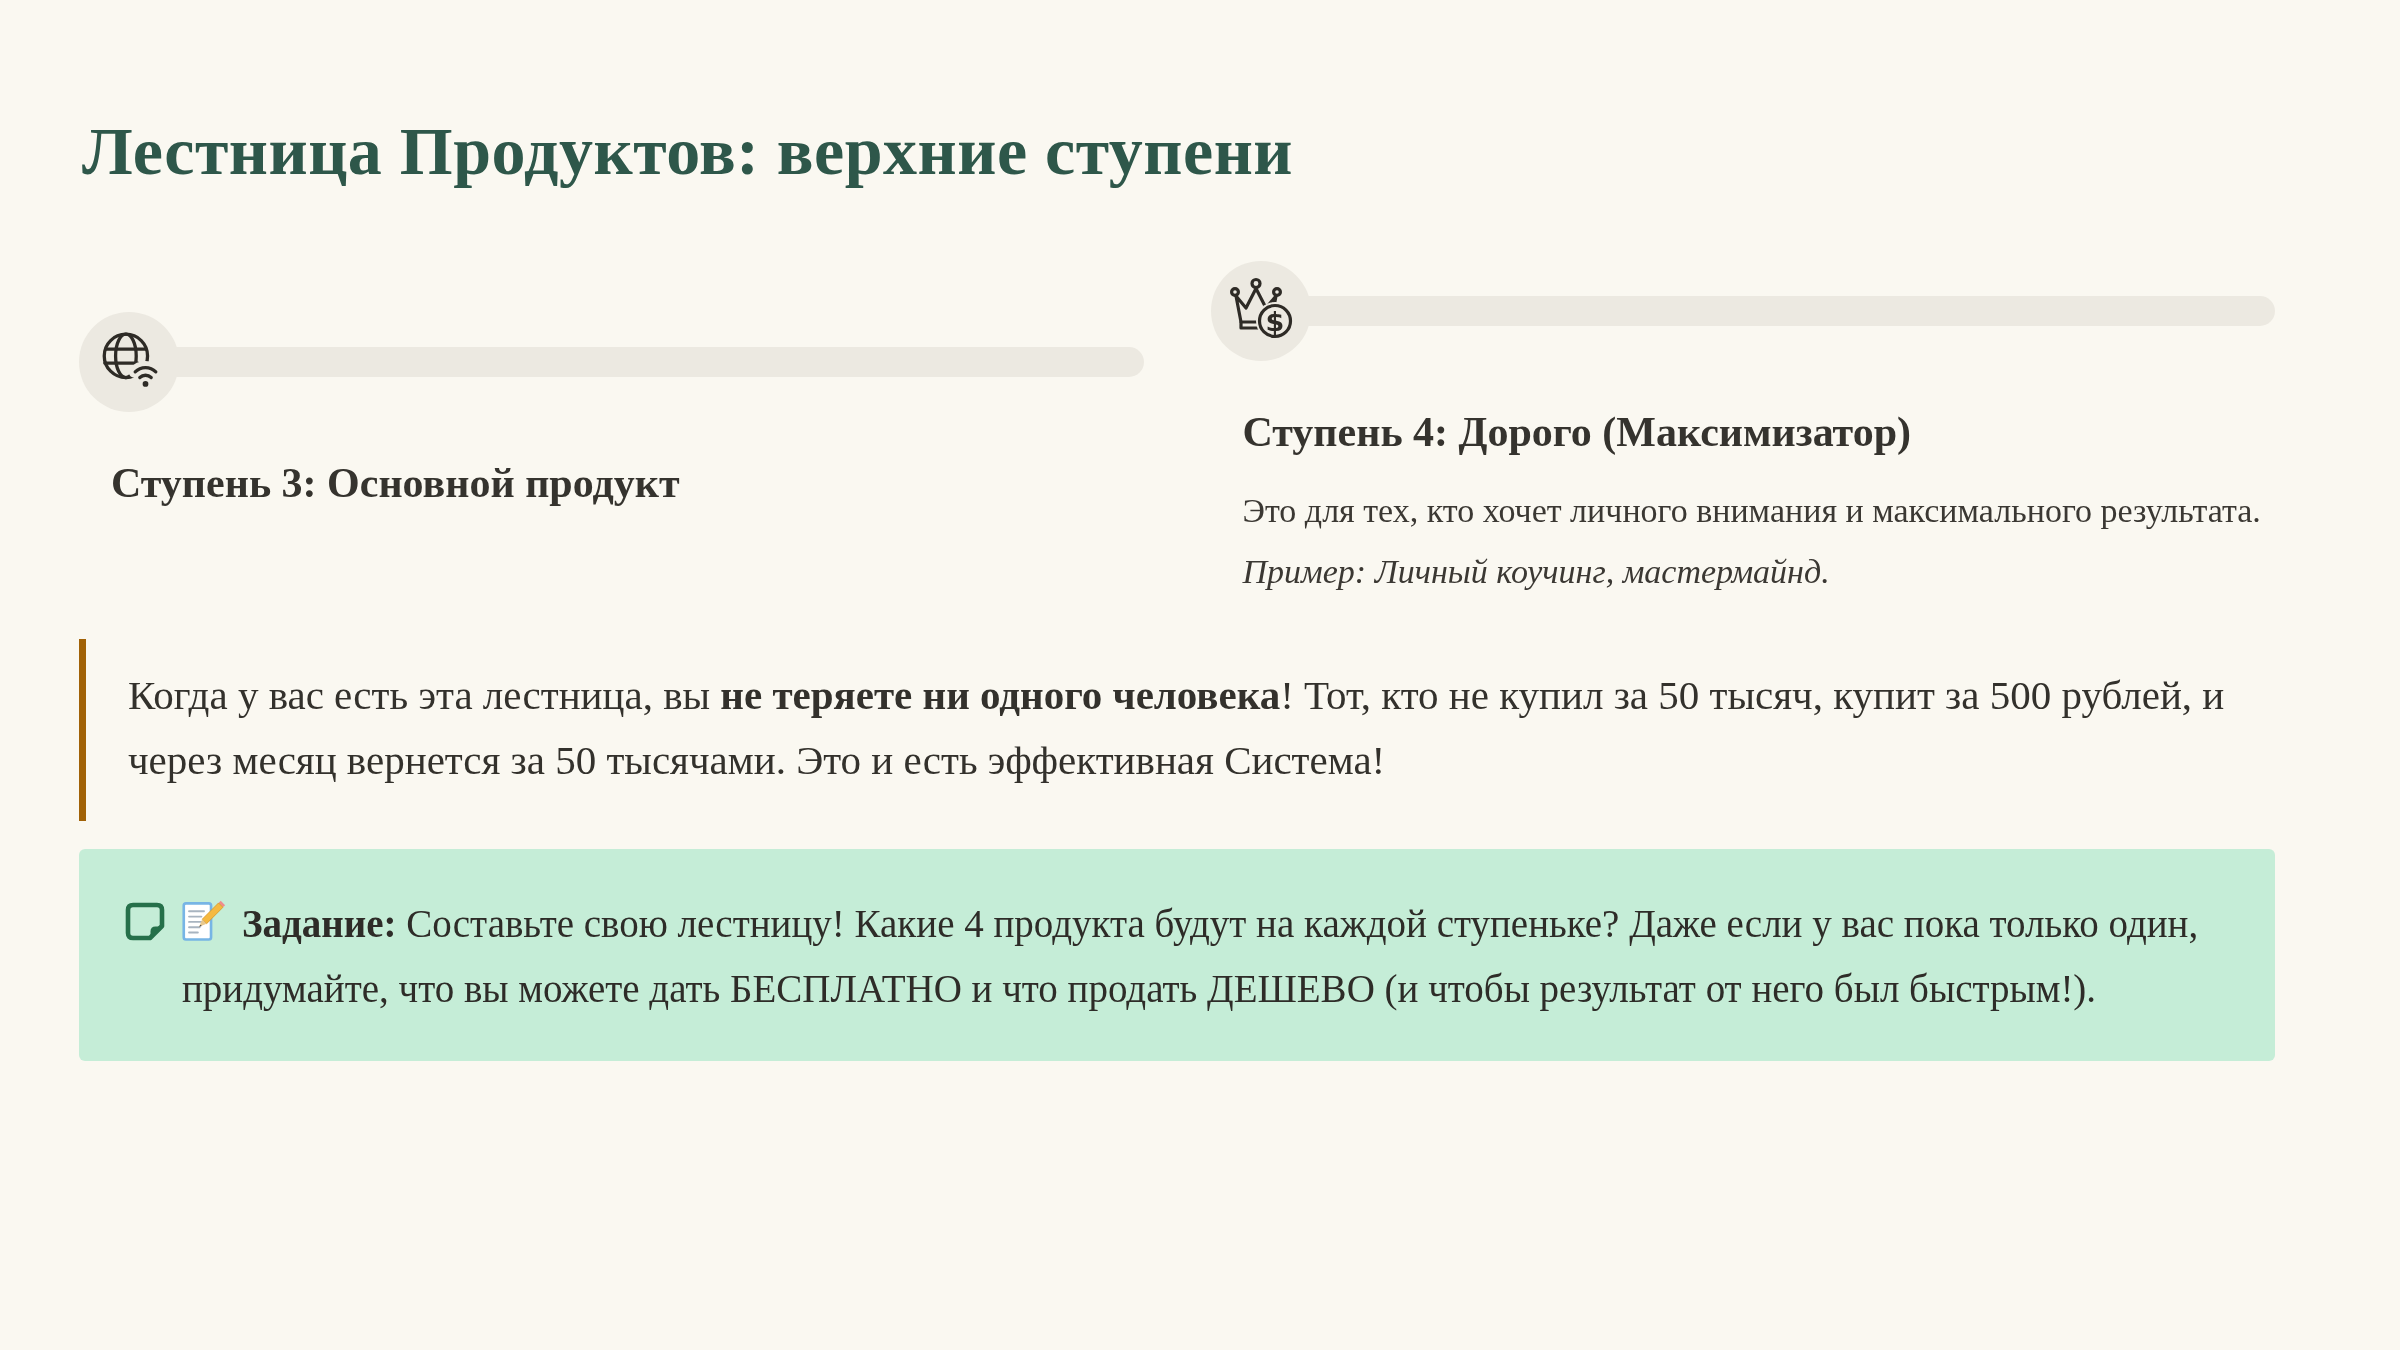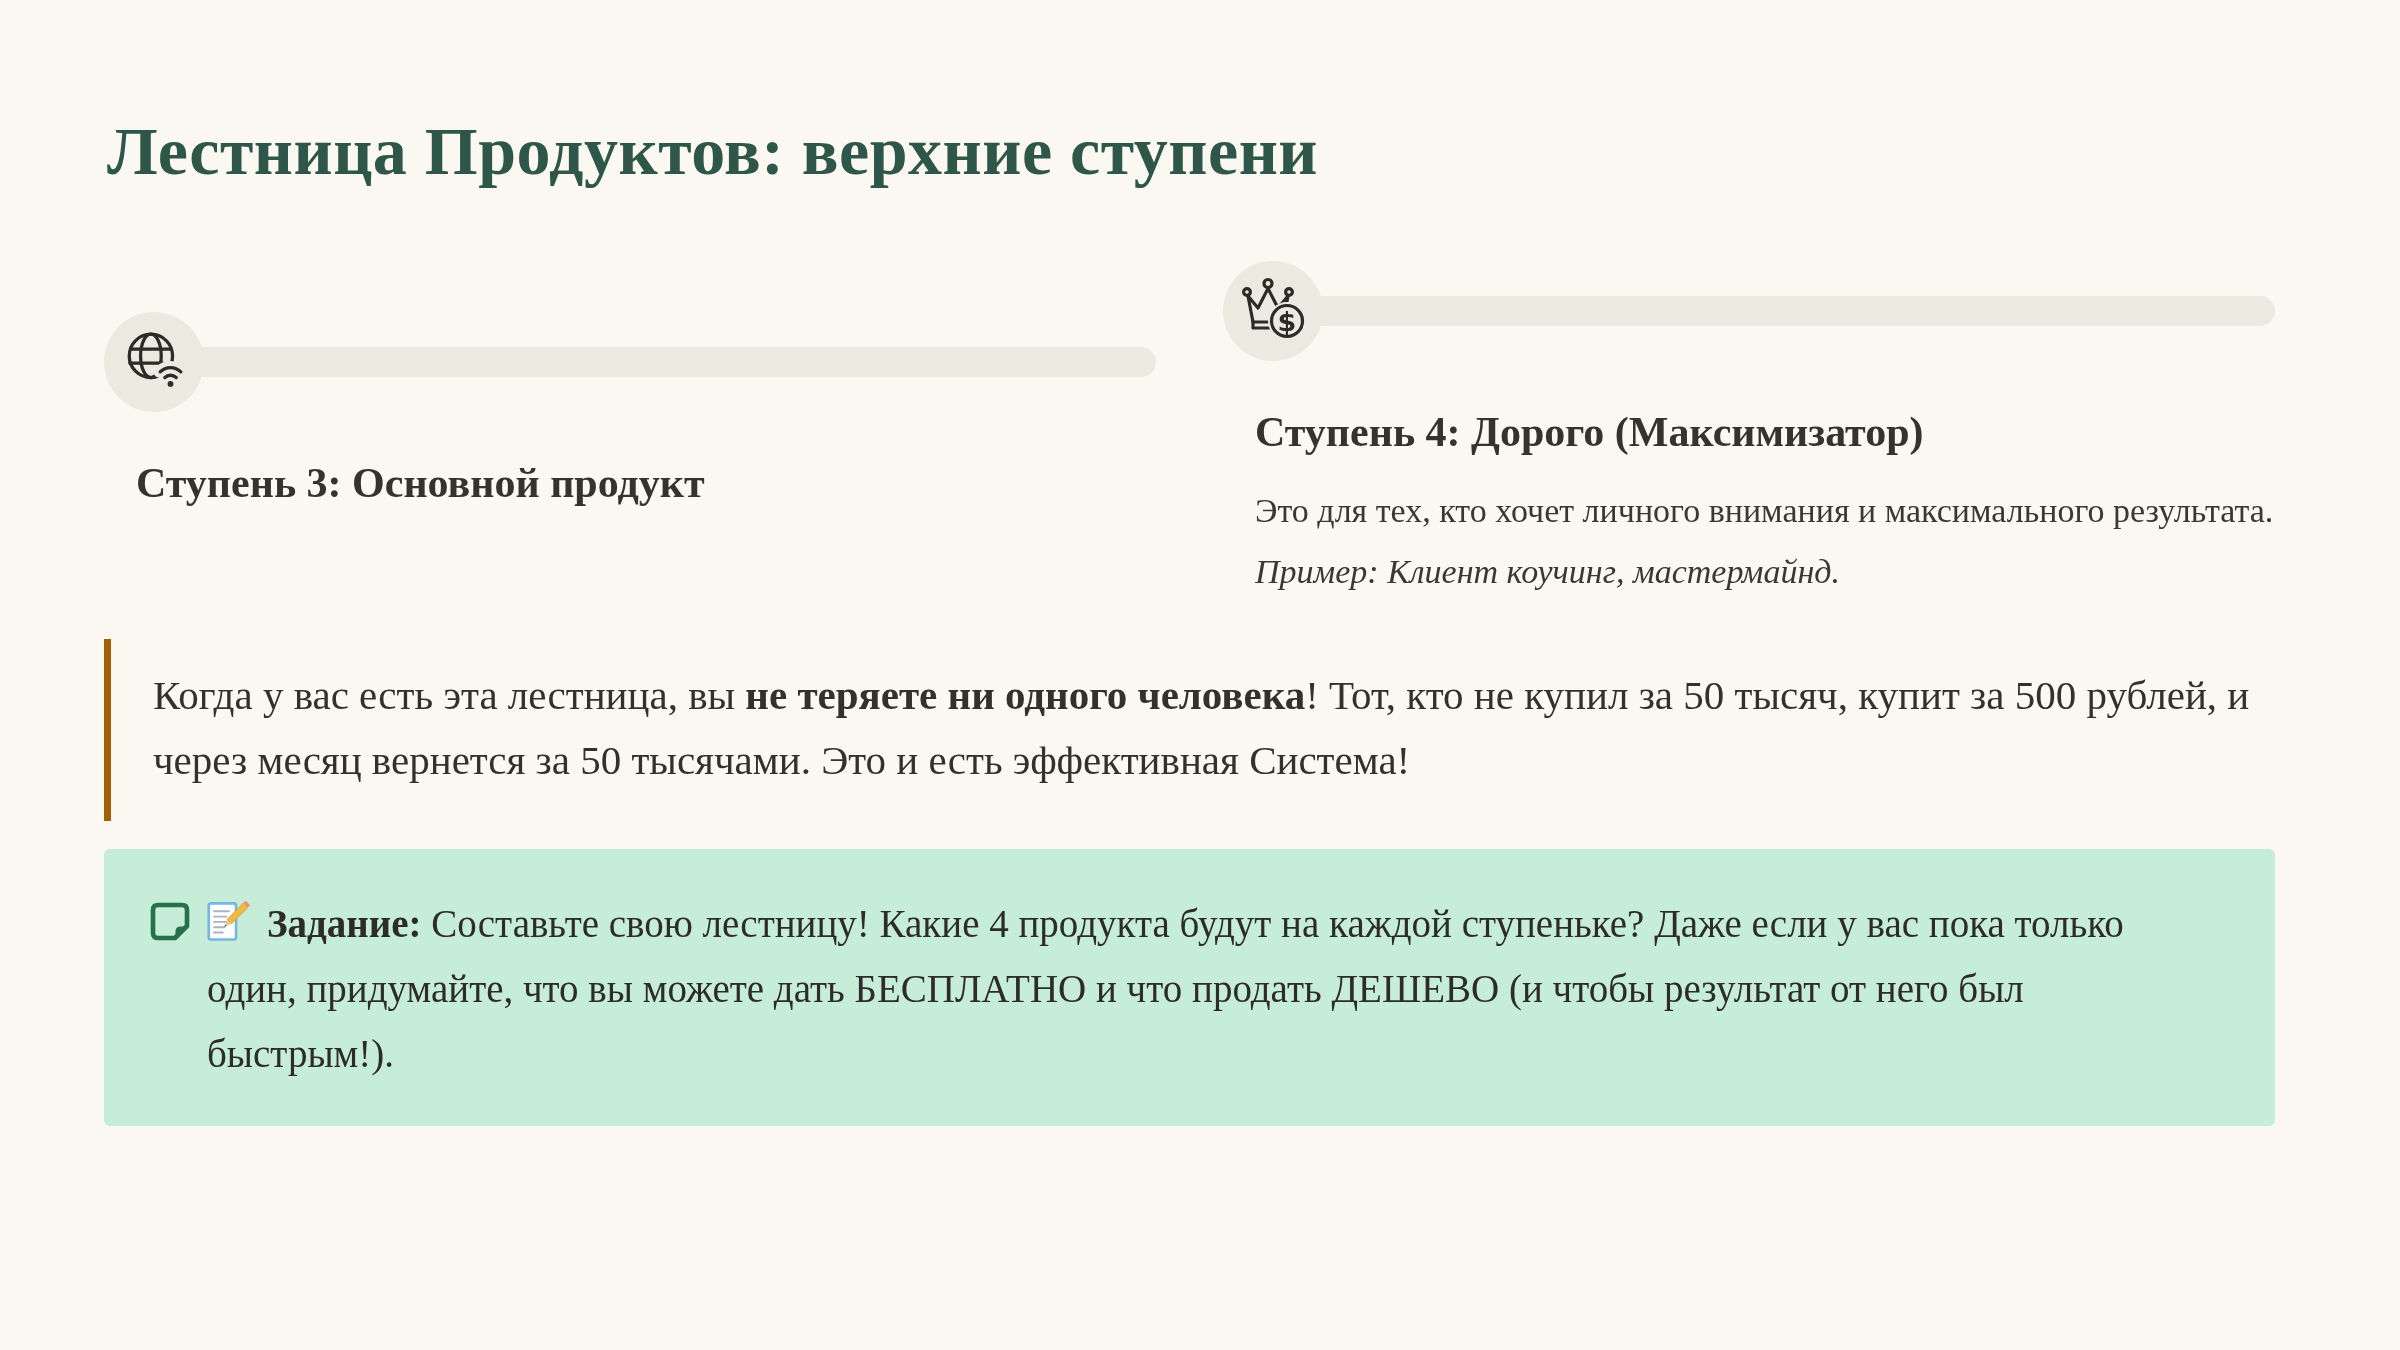--- a/index.html
+++ b/index.html
@@ -8,21 +8,21 @@
     width: 2400px;
     height: 1350px;
     background: #FAF8F1;
     font-family: "Liberation Serif", "DejaVu Serif", serif;
     color: #3B3833;
     overflow: hidden;
   }
   .page {
     width: 2400px;
     height: 1350px;
-    padding: 112px 125px 0 104px;
+    padding: 112px 125px 0 79px;
   }
   .page-title {
     margin: 0 0 122px 3px;
     font-size: 68px;
     line-height: 1.15;
     font-weight: 700;
     color: #2E574A;
     letter-spacing: 0.5px;
   }
   .columns {
@@ -166,21 +166,21 @@
               <circle cx="49" cy="44" r="19" fill="#ECE9E1"></circle>
               <circle cx="49" cy="44" r="15.5" fill="none" stroke="#2E2B26" stroke-width="3.2"></circle>
               <text x="49" y="53.5" text-anchor="middle" font-family="DejaVu Sans, sans-serif" font-size="27" font-weight="bold" fill="#2E2B26">$</text>
             </svg>
           </span>
         </div>
         <div class="track-line"></div>
       </div>
       <div class="step-title">Ступень 4: Дорого (Максимизатор)</div>
       <div class="step-desc">Это для тех, кто хочет личного внимания и максимального результата.</div>
-      <div class="step-example">Пример: Клиент коучинг, мастермайнд.</div>
+      <div class="step-example">Пример: Личный коучинг, мастермайнд.</div>
     </div>
 
   </div>
 
   <div class="quote">
     <span>Когда у вас есть эта лестница, вы </span><b>не теряете ни одного человека</b><span>! Тот, кто не купил за 50 тысяч, купит за 500 рублей, и через месяц вернется за 50 тысячами. Это и есть эффективная Система!</span>
   </div>
 
   <div class="callout">
     <div class="callout-icon-wrap">

